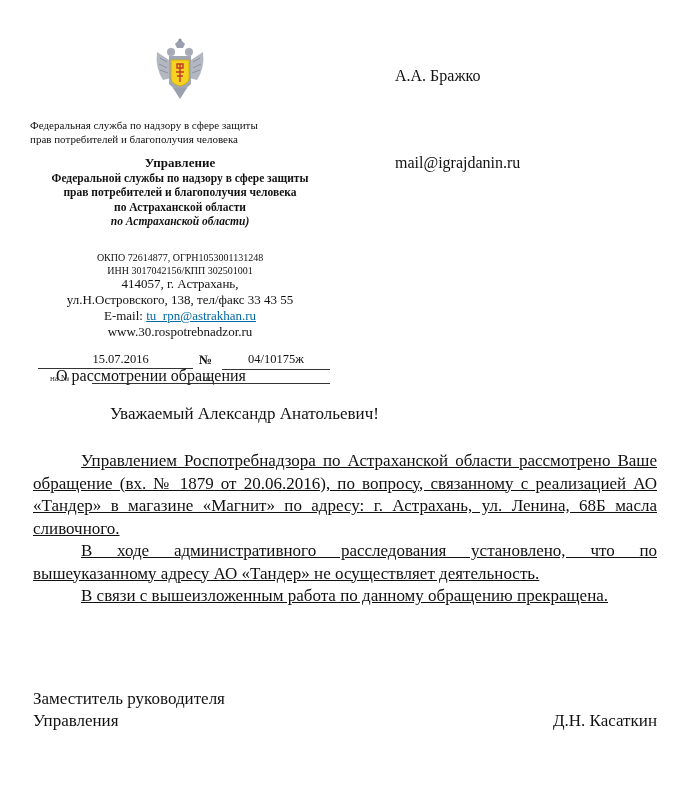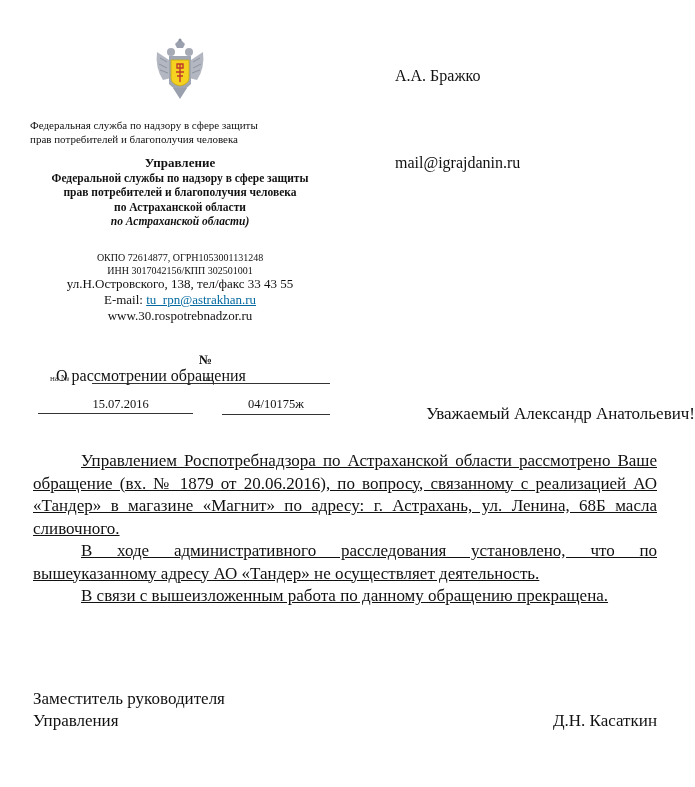--- a/index.html
+++ b/index.html
@@ -8,25 +8,25 @@
   .emblem { left: 153px; top: 38px; width: 54px; height: 62px; }
   .hdr-small { left: 30px; width: 300px; text-align: left; font-size: 11px; line-height: 14px; }
   .hdr-bold { left: 30px; width: 300px; text-align: center; font-size: 11.5px; line-height: 14.5px; font-weight: bold; }
   .hdr-bold .title { font-size: 13px; }
   .hdr-bold .it { font-style: italic; }
   .codes { left: 30px; width: 300px; text-align: center; font-size: 10px; line-height: 13px; }
   .addr { left: 30px; width: 300px; text-align: center; font-size: 13px; line-height: 16px; }
   .addr a { color: #0369a1; text-decoration: underline; }
   .recipient { left: 395px; font-size: 16px; line-height: 20px; }
   .regline { top: 352px; height: 17px; font-size: 12.5px; }
-  .uline { border-bottom: 1px solid #333; margin-top: 45px; }
+  .uline { border-bottom: 1px solid #333; }
   .subject { left: 33px; top: 366px; font-size: 16px; line-height: 20px; white-space: nowrap; margin-left: 23px; }
   .subject-underline { left: 92px; top: 383px; width: 238px; height: 0; border-bottom: 1px solid #333; }
   .tiny-label { font-size: 9px; color: #333; }
-  .greeting { left: 0; width: 695px; top: 404px; text-align: right; font-size: 17px; padding-left: 110px; box-sizing: border-box; }
+  .greeting { left: 0; width: 695px; top: 404px; text-align: left; font-size: 17px; padding-left: 110px; box-sizing: border-box; }
   .body-text { left: 33px; width: 624px; top: 450px; font-size: 17px; line-height: 22.5px; text-align: justify; }
   .body-text p { margin: 0; text-indent: 48px; text-decoration: underline; }
   .sig { left: 33px; font-size: 17px; line-height: 22px; }
   .sig-name { right: 38px; font-size: 17px; line-height: 22px; }
 </style>
 </head>
 <body>
 
 <div class="abs emblem">
   <svg width="54" height="62" viewBox="0 0 54 62">
@@ -64,20 +64,21 @@
   <div>по Астраханской области</div>
   <div class="it">по Астраханской области)</div>
 </div>
 
 <div class="abs codes" style="top:251px;">
   <div>ОКПО 72614877, ОГРН1053001131248</div>
   <div>ИНН 3017042156/КПП 302501001</div>
 </div>
 
 <div class="abs addr" style="top:276px;">
+  <div>414057, г. Астрахань,</div>
   <div>ул.Н.Островского, 138, тел/факс 33 43 55</div>
   <div><span>E-mail: </span><a>tu_rpn@astrakhan.ru</a></div>
   <div>www.30.rospotrebnadzor.ru</div>
 </div>
 
 <div class="abs recipient" style="top:66px;">А.А. Бражко</div>
 <div class="abs recipient" style="top:153px;">mail@igrajdanin.ru</div>
 
 <div class="abs regline uline" style="left:38px; width:155px; text-align:center; padding-left:10px; box-sizing:border-box;">15.07.2016</div>
 <div class="abs regline" style="left:199px; font-size:13px; font-weight:bold;">№</div>

